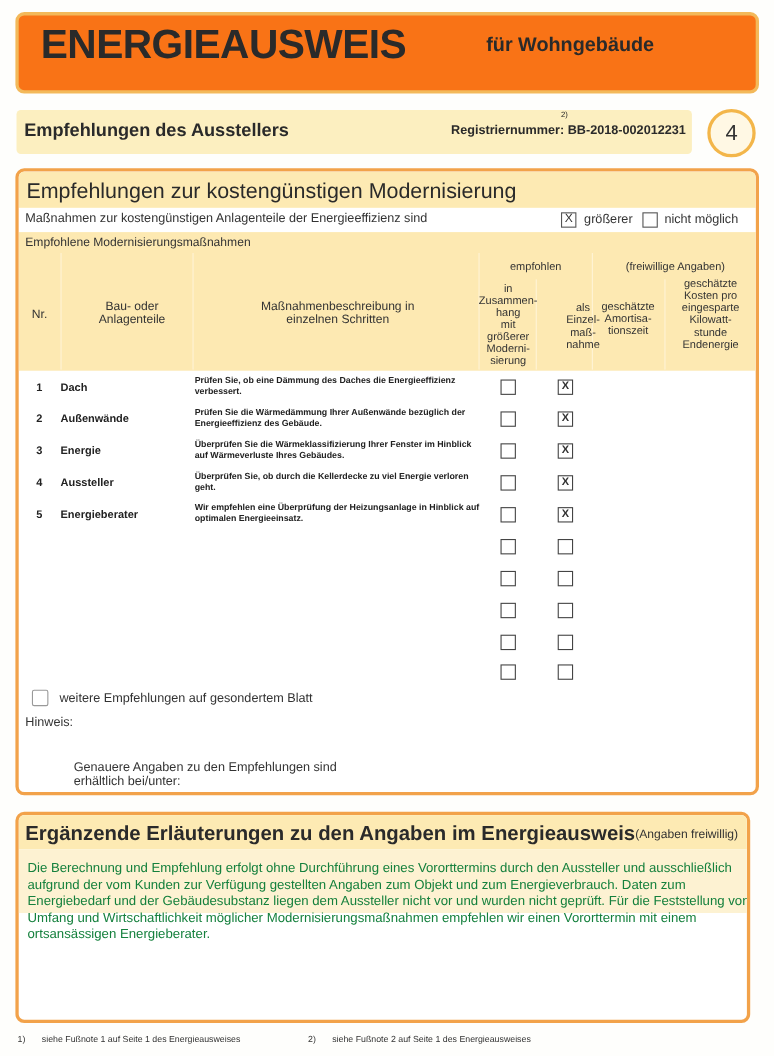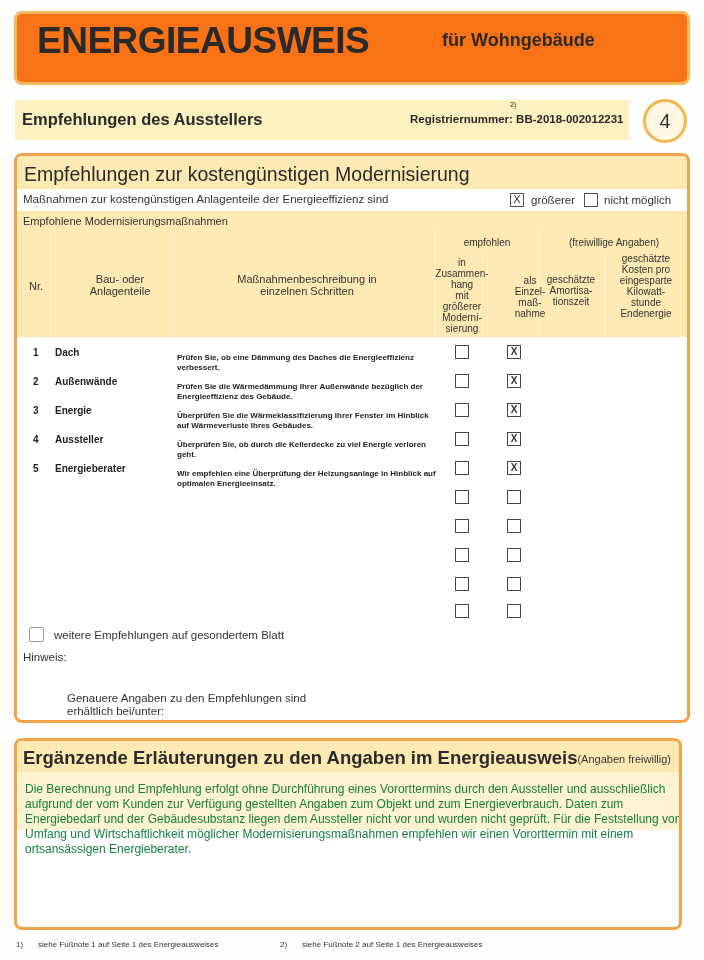--- a/index.html
+++ b/index.html
@@ -32,21 +32,21 @@
   .cblabel { position: absolute; font-size: 11.5px; color: #333; }
 
   #thead-bg { position: absolute; left: 0; top: 55px; width: 100%; height: 126px; background: #fde9b2; }
   #rec-sub { position: absolute; left: 6px; top: 59px; font-size: 11px; color: #333; }
   .th { position: absolute; font-size: 11px; color: #333; text-align: center; line-height: 12px; }
   .th.sm { font-size: 10px; line-height: 11px; }
   .vline { position: absolute; width: 1px; background: #fff4d6; }
 
   .row-nr { position: absolute; left: 16px; font-size: 10px; font-weight: bold; color: #222; }
   .row-part { position: absolute; left: 38px; font-size: 10px; font-weight: bold; color: #222; }
-  .row-desc { position: absolute; left: 160px; width: 260px; font-size: 8px; font-weight: bold; color: #222; line-height: 10px; margin-top: 12px; }
+  .row-desc { position: absolute; left: 160px; width: 260px; font-size: 8px; font-weight: bold; color: #222; line-height: 10px; }
   .ck { position: absolute; width: 14px; height: 14px; border: 1.7px solid #444; background: #fff; font-size: 10px; font-weight: bold; line-height: 11px; text-align: center; color: #333; }
 
   #more-cb { position: absolute; left: 12px; top: 471px; width: 15px; height: 15px; border: 1px solid #999; border-radius: 2px; background: #fff; }
   #more-label { position: absolute; left: 37px; top: 473px; font-size: 11.5px; color: #333; }
   #hint-label { position: absolute; left: 6px; top: 495px; font-size: 11.5px; color: #333; }
   #hint-text { position: absolute; left: 82px; top: 500px; font-size: 11.5px; color: #333; line-height: 14px; }
   #more-info { position: absolute; left: 6px; top: 536px; font-size: 11.5px; color: #333; line-height: 13px; }
 
   
   #exp { position: absolute; left: 14px; top: 738px; width: 668px; height: 192px; background: #fff; border-color: #f2a24a; overflow: hidden; }

